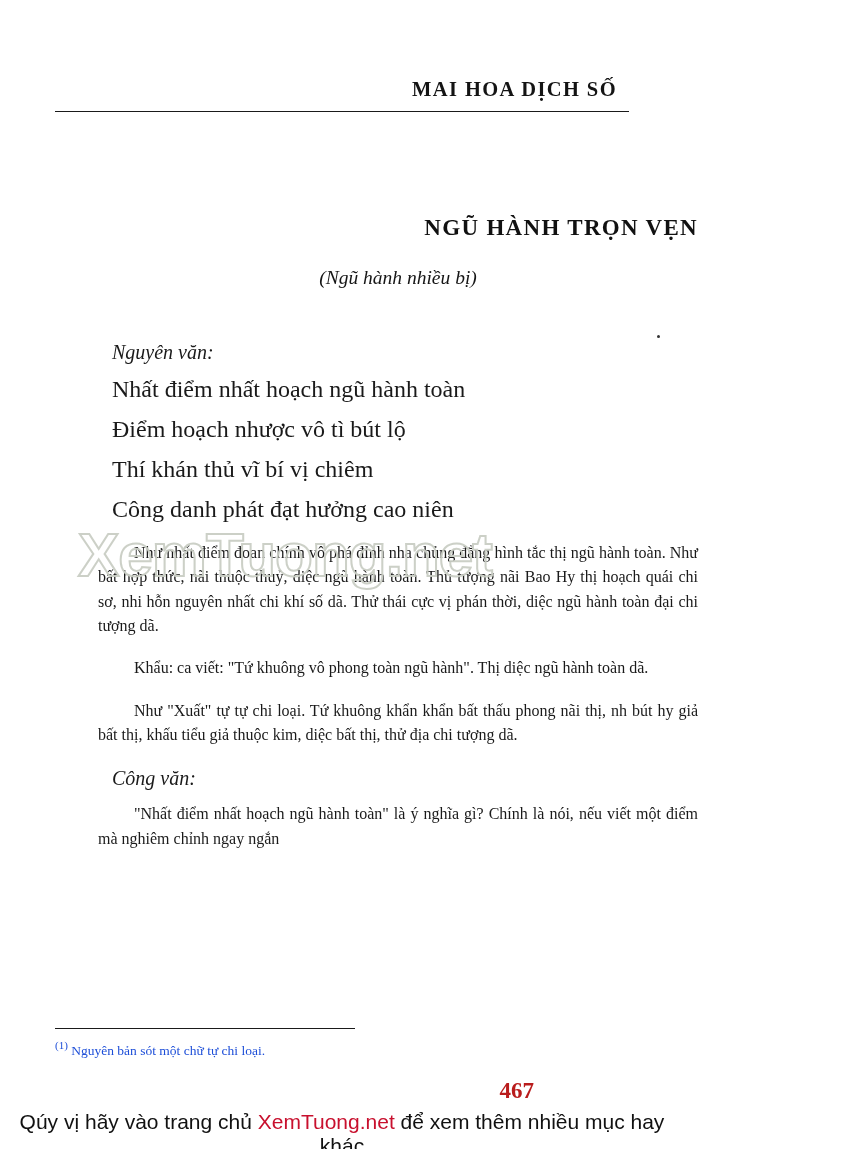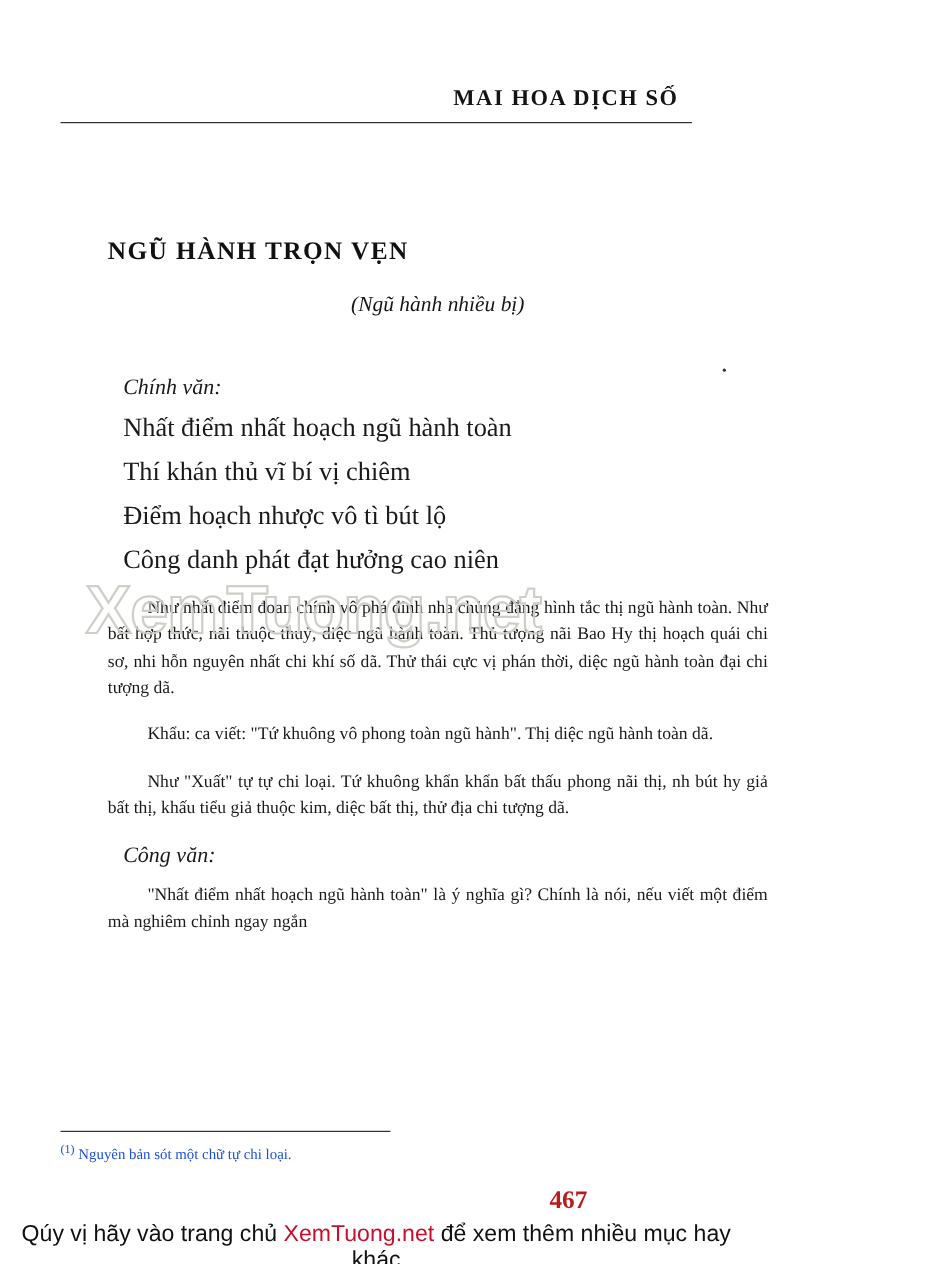--- a/index.html
+++ b/index.html
@@ -50,21 +50,21 @@
   }
 
   
   .content {
     position: absolute;
     top: 215px;
     left: 98px;
     width: 600px;
   }
   .chapter-title {
-    text-align: left;
+    text-align: right;
     font-weight: bold;
     font-size: 23px;
     letter-spacing: 1.3px;
     margin: 0 0 26px 0;
     color: #111;
   }
   .chapter-subtitle {
     text-align: center;
     font-style: italic;
     font-size: 19.5px;
@@ -184,25 +184,25 @@
     <div class="header-rule"></div>
   </div>
 
   <div class="wm-dot"></div>
 
   <div class="content">
 
     <h1 class="chapter-title">NGŨ HÀNH TRỌN VẸN</h1>
     <div class="chapter-subtitle">(Ngũ hành nhiều bị)</div>
 
-    <div class="section-label">Chính văn:</div>
+    <div class="section-label">Nguyên văn:</div>
 
     <div class="verse">Nhất điểm nhất hoạch ngũ hành toàn</div>
+    <div class="verse">Điểm hoạch nhược vô tì bút lộ</div>
     <div class="verse">Thí khán thủ vĩ bí vị chiêm</div>
-    <div class="verse">Điểm hoạch nhược vô tì bút lộ</div>
     <div class="verse">Công danh phát đạt hưởng cao niên</div>
 
     <p class="para para-gap">Như nhất điểm đoan chính vô phá đỉnh nha chủng đẳng hình tắc thị ngũ hành toàn. Như bất hợp thức, nãi thuộc thuỷ, diệc ngũ hành toàn. Thủ tượng nãi Bao Hy thị hoạch quái chi sơ, nhi hỗn nguyên nhất chi khí số dã. Thử thái cực vị phán thời, diệc ngũ hành toàn đại chi tượng dã.</p>
     <p class="para para-gap">Khẩu: ca viết: "Tứ khuông vô phong toàn ngũ hành". Thị diệc ngũ hành toàn dã.</p>
     <p class="para para-gap">Như "Xuất" tự tự chi loại. Tứ khuông khẩn khẩn bất thấu phong nãi thị, nh bút hy giả bất thị, khấu tiểu giả thuộc kim, diệc bất thị, thử địa chi tượng dã.</p>
 
     <div class="section-label" style="margin-top:20px;">Công văn:</div>
 
     <p class="para">"Nhất điểm nhất hoạch ngũ hành toàn" là ý nghĩa gì? Chính là nói, nếu viết một điểm mà nghiêm chỉnh ngay ngắn</p>
   </div>

